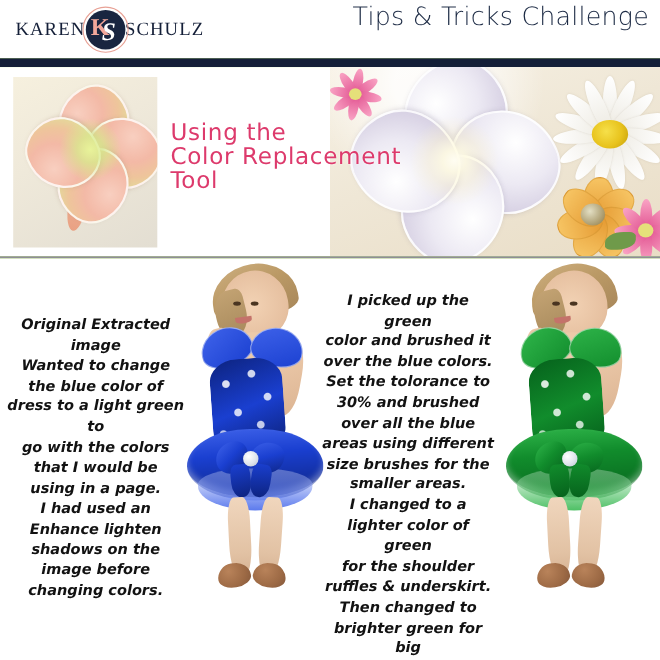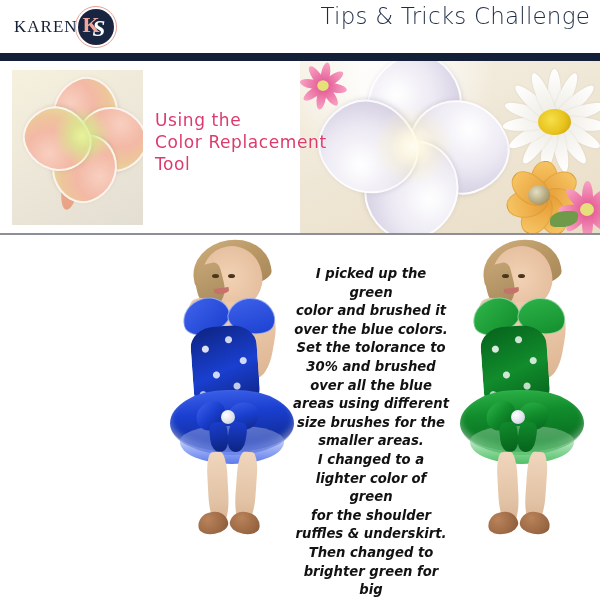--- a/index.html
+++ b/index.html
@@ -167,21 +167,21 @@
     border-radius:50%;
   }
   .sham-sm .stem {
     position:absolute; left:40px; top:88px; width:16px; height:44px;
     background:linear-gradient(180deg,#f0b79c,#e9a183);
     border-radius:40% 40% 50% 50%; transform:rotate(10deg);
   }
 
   .banner-title {
     position:absolute; left:155px; top:48px;
-    color:#dd3a6c; font-size:17px; line-height:22px;
+    color:#dd3a6c; font-size:21px; line-height:22px;
     font-family:"DejaVu Sans", sans-serif; font-weight:400;
     letter-spacing:0.6px; white-space:pre-line;
     text-shadow:0 0 2px rgba(255,255,255,0.9);
     z-index:5;
   }
 
   .banner-divider {
     position:absolute; left:0; top:233px; width:600px; height:2px; background:#8e8e96;
   }
 
@@ -325,20 +325,21 @@
   <div class="header">
 
     <div class="logo-wrap">
       <span class="logo-word">KAREN</span>
       <span class="logo-mark">
         <span class="logo-ring"></span>
         <span class="logo-disc"></span>
         <span class="logo-k">K</span>
         <span class="logo-s">S</span>
       </span>
+      <span class="logo-word">SCHULZ</span>
     </div>
 
     <div class="header-right">
       <div class="tt-title">Tips &amp; Tricks Challenge</div>
     </div>
   </div>
 
   <div class="navy-bar"></div>
 
   <div class="banner">
@@ -423,20 +424,32 @@
 
     <div class="banner-title">Using the
 Color Replacement
 Tool</div>
   </div>
 
   <div class="banner-divider"></div>
 
   <div class="body-area">
 
+    <div class="caption caption-left">Original  Extracted image
+Wanted to change
+the blue color of
+dress to a light green to
+go with the colors
+that I would be
+using in a page.
+I had used an
+Enhance lighten
+shadows on the
+image before
+changing colors.</div>
 
     <div class="photo photo-left" style="--dress:#1a3fd0; --dressL:#3f63ea; --dressD:#0d237f;">
       <span class="ph-hair"></span>
       <span class="ph-head"></span>
       <span class="ph-hair2"></span>
       <span class="ph-eye e1"></span>
       <span class="ph-eye e2"></span>
       <span class="ph-mouth"></span>
       <span class="ph-arm-r"></span>
       <span class="ph-arm-l"></span>

